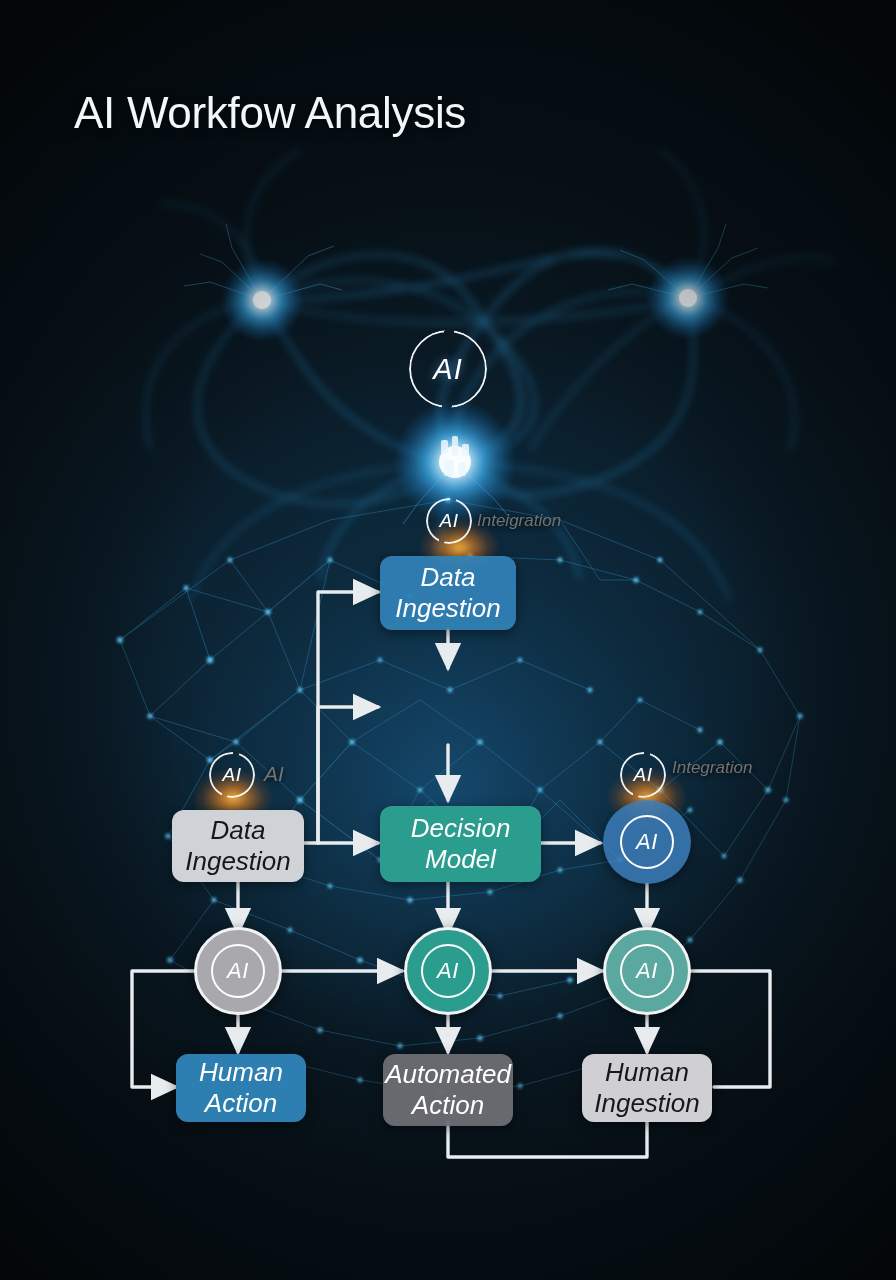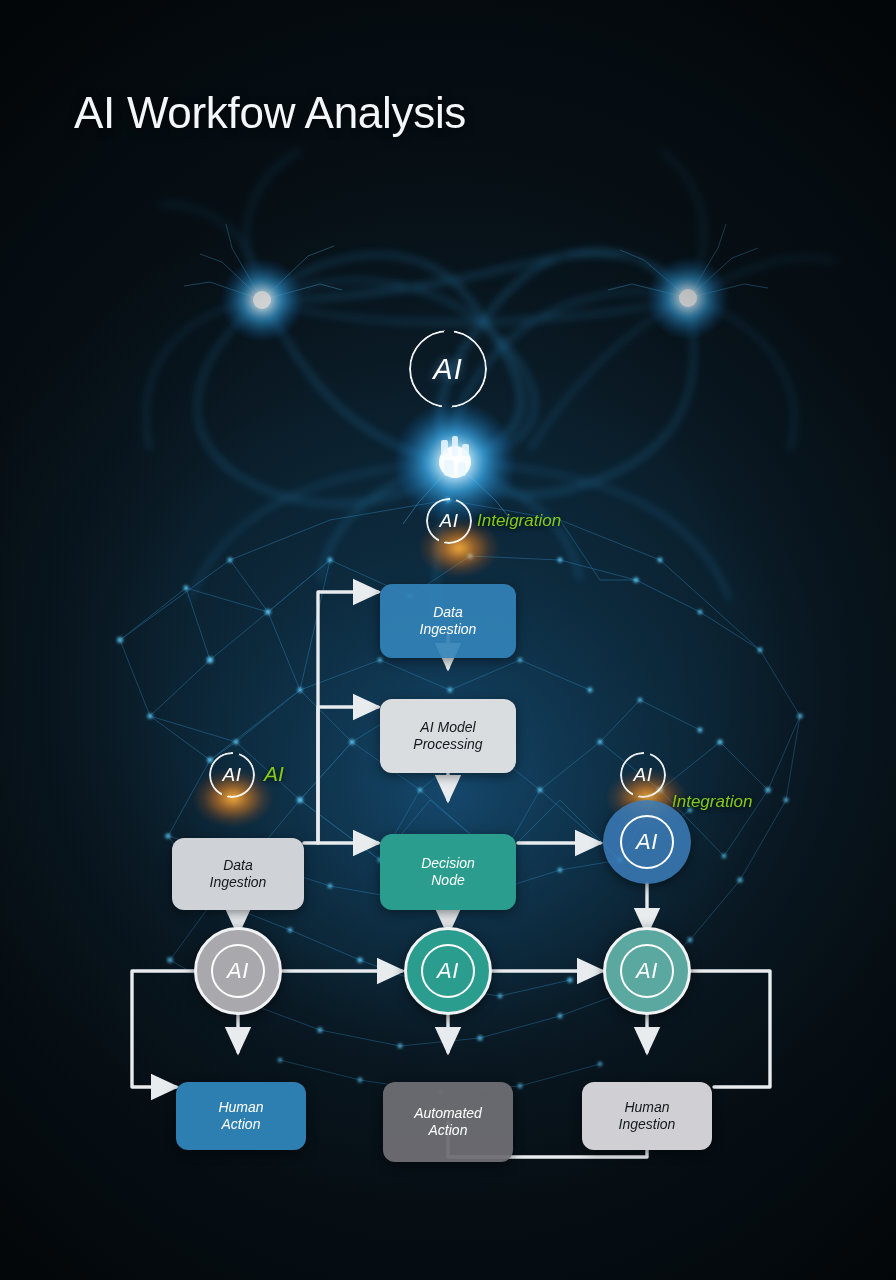--- a/index.html
+++ b/index.html
@@ -33,23 +33,22 @@
   }
 
   
   .flow { position:absolute; inset:0;font-style:italic; }
 
   .node {
     position:absolute;
     display:flex; align-items:center; justify-content:center;
     text-align:center; line-height:1.18;
     border-radius:12px;
-    font-size:14px;
+    font-size:26px;
     box-shadow:0 3px 12px rgba(0,0,0,.45);
-    margin-top:28px;
   }
   .node span { display:block; padding:0 6px; }
 
   .circle {
     position:absolute; border-radius:50%;
     display:flex; align-items:center; justify-content:center;
     box-shadow:0 3px 12px rgba(0,0,0,.5);
   }
 
   
@@ -72,21 +71,21 @@
     -webkit-mask-image:linear-gradient(105deg, #000 0 42%, transparent 42% 52%, #000 52% 100%);
     mask-image:linear-gradient(105deg, #000 0 42%, transparent 42% 52%, #000 52% 100%);
   }
   .badge-glow {
     position:absolute; width:78px; height:56px; border-radius:50%;
     background:radial-gradient(ellipse at center, rgba(255,178,60,.95) 0%, rgba(255,140,30,.55) 28%, rgba(220,100,20,.18) 55%, rgba(200,90,15,0) 76%);
     pointer-events:none;
     filter:blur(2px);
   }
   .badge-label {
-    position:absolute; color:#84cc16; font-size:17px;
+    position:absolute; color:#737373; font-size:17px;
     text-shadow:0 1px 5px rgba(0,0,0,.85);
     white-space:nowrap;
   }
 
   
   .watermark {
     position:absolute; width:78px; height:78px; border-radius:50%;
     display:flex; align-items:center; justify-content:center;
     color:#ffffff; font-size:29px; letter-spacing:1px;
     text-shadow:0 0 10px rgba(120,200,255,.5);
@@ -330,31 +329,25 @@
     <div class="badge-label" style="left:477px; top:511px;">Inteigration</div>
   </div>
 
   <div class="node" style="left:380px; top:556px; width:136px; height:74px; background:rgba(50,130,184,.92); color:#ffffff;">
     <span>
       <span>Data</span>
       <span>Ingestion</span>
     </span>
   </div>
 
-  <div class="node" style="left:380px; top:671px; width:136px; height:74px; background:#dadde0; color:#14181c;">
-    <span>
-      <span>AI Model</span>
-      <span>Processing</span>
-    </span>
-  </div>
-
-  <div class="node" style="left:380px; top:806px; width:136px; height:76px; background:#2a9d8f; color:#ffffff;">
+
+  <div class="node" style="left:380px; top:806px; width:161px; height:76px; background:#2a9d8f; color:#ffffff;">
     <span>
       <span>Decision</span>
-      <span>Node</span>
+      <span>Model</span>
     </span>
   </div>
 
   <div>
     <div class="badge-glow" style="left:194px; top:770px;"></div>
     <div class="badge" style="left:209px; top:752px;">
       <span>AI</span>
     </div>
     <div class="badge-label" style="left:264px; top:762px; font-size:21px;">AI</div>
   </div>
@@ -364,21 +357,21 @@
       <span>Data</span>
       <span>Ingestion</span>
     </span>
   </div>
 
   <div>
     <div class="badge-glow" style="left:608px; top:770px;"></div>
     <div class="badge" style="left:620px; top:752px;">
       <span>AI</span>
     </div>
-    <div class="badge-label" style="left:672px; top:792px;text-align:center;">Integration</div>
+    <div class="badge-label" style="left:672px; top:758px;text-align:center;">Integration</div>
   </div>
 
   <div class="circle" style="left:603px; top:800px; width:88px; height:84px; background:rgba(58,122,181,.88);">
     <div class="ai-glyph" style="width:54px; height:54px; border:2.6px solid #ffffff; font-size:22px;">
       <span>AI</span>
     </div>
   </div>
 
   <div class="circle" style="left:194px; top:927px; width:88px; height:88px; background:#a8a8ad; border:3px solid #f0f2f4;">
     <div class="ai-glyph" style="width:54px; height:54px; border:2.6px solid #ffffff; font-size:22px;">
@@ -398,21 +391,21 @@
     </div>
   </div>
 
   <div class="node" style="left:176px; top:1054px; width:130px; height:68px; background:#2c7fb0; color:#ffffff;">
     <span>
       <span>Human</span>
       <span>Action</span>
     </span>
   </div>
 
-  <div class="node" style="left:383px; top:1054px; width:130px; height:80px; background:rgba(110,110,115,.95); color:#ffffff;">
+  <div class="node" style="left:383px; top:1054px; width:130px; height:72px; background:rgba(110,110,115,.95); color:#ffffff;">
     <span>
       <span>Automated</span>
       <span>Action</span>
     </span>
   </div>
 
   <div class="node" style="left:582px; top:1054px; width:130px; height:68px; background:#d0d0d4; color:#14181c;">
     <span>
       <span>Human</span>
       <span>Ingestion</span>

